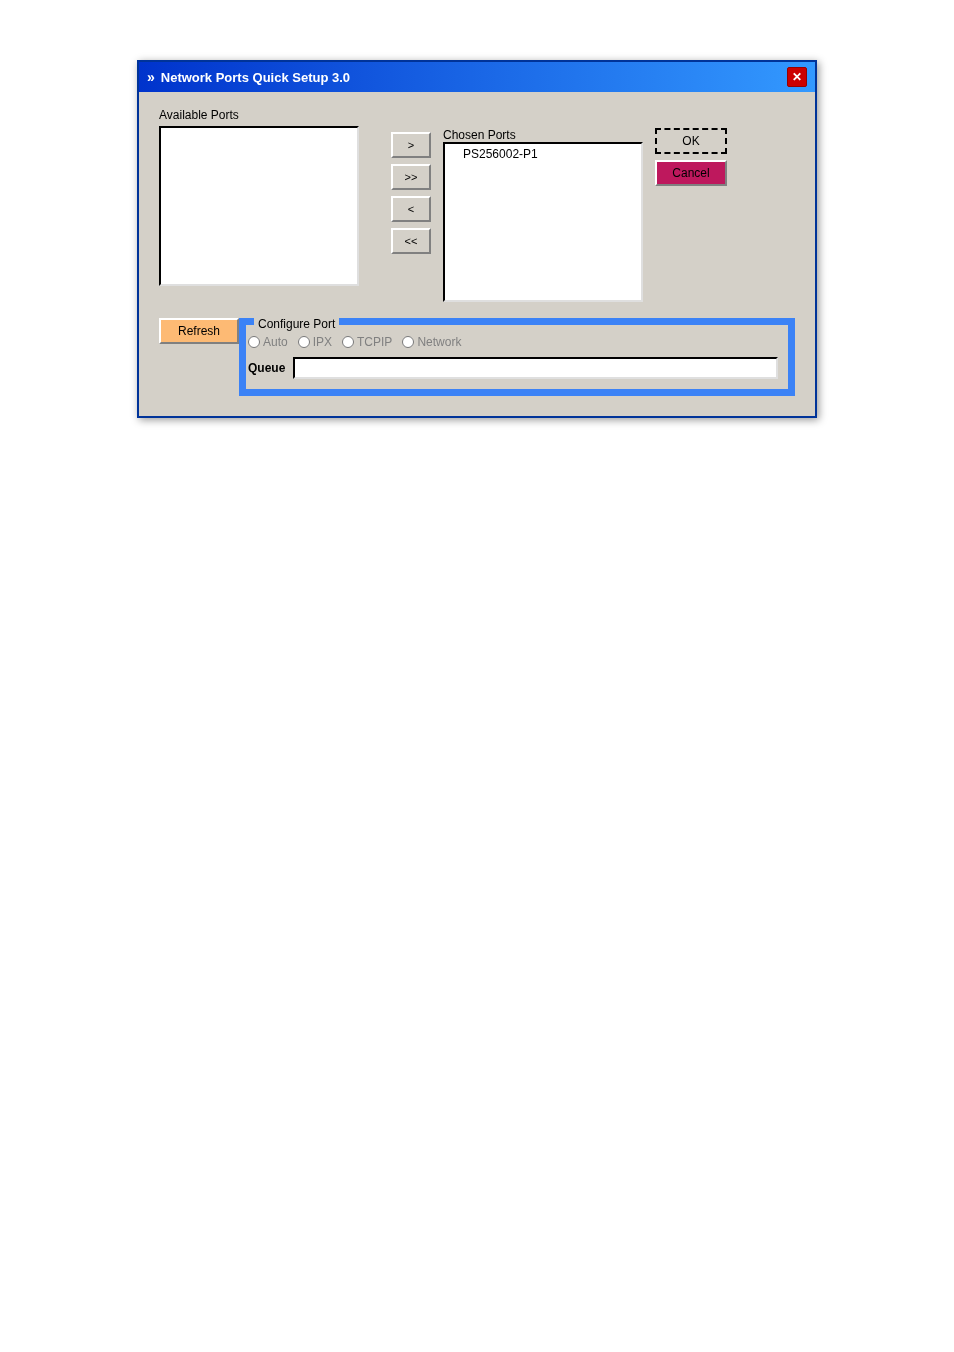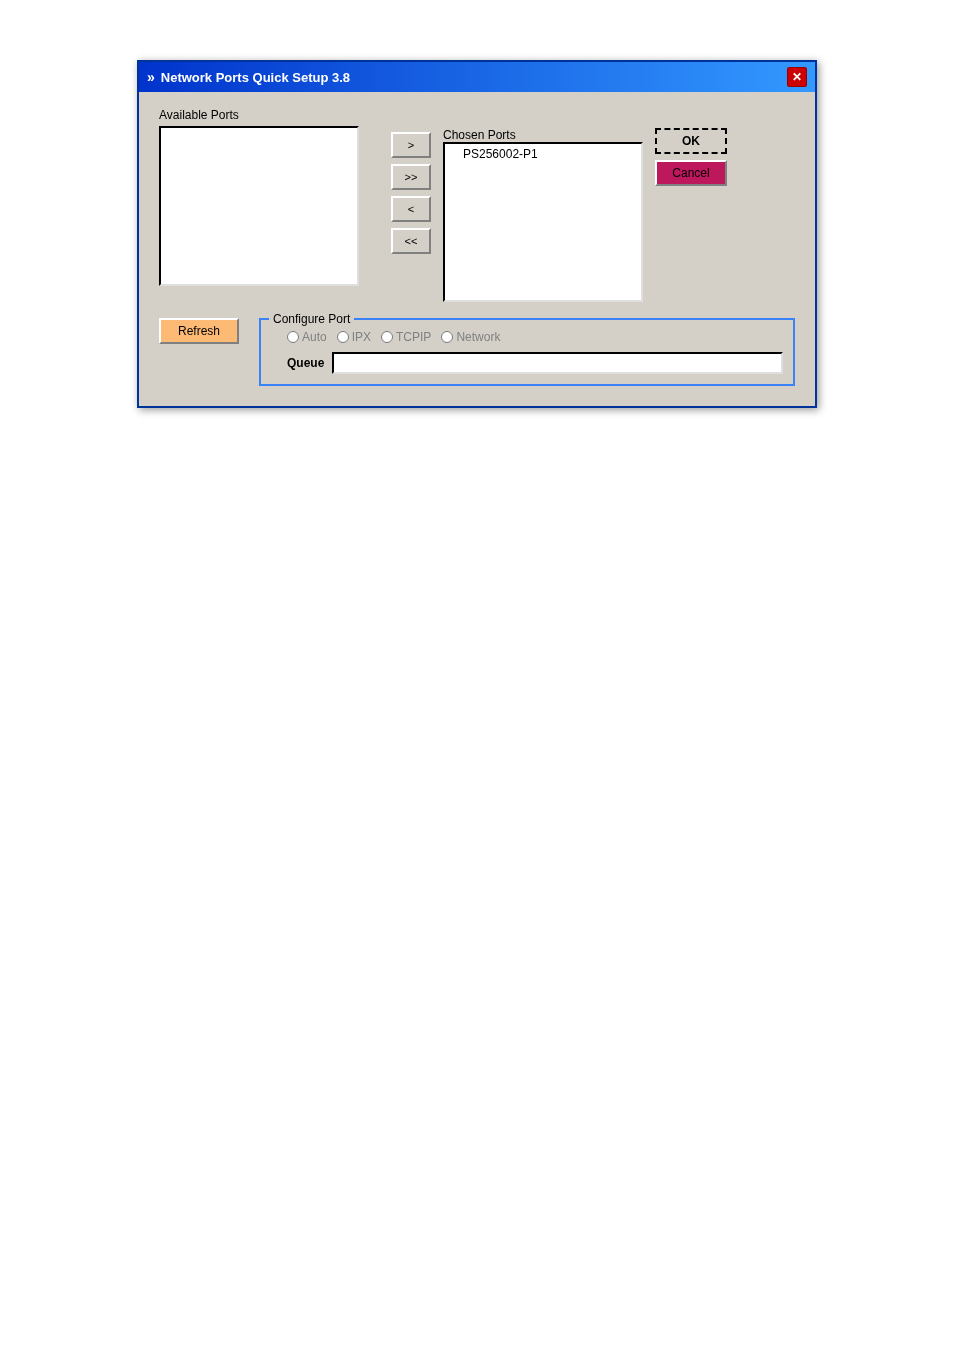--- a/index.html
+++ b/index.html
@@ -163,21 +163,20 @@
       display: flex;
       align-items: center;
       justify-content: center;
       color: #000;
     }
 
     .ok-btn {
       border: 2px dashed #000;
       outline: 1px solid #d4d0c8;
       background: #d4d0c8;
-      font-weight: bold;
     }
 
     .right-with-buttons {
       display: flex;
       align-items: flex-start;
       margin-top: 20px;
     }
 
     .bottom-section {
       display: flex;
@@ -197,23 +196,22 @@
       cursor: pointer;
       font-size: 12px;
       display: flex;
       align-items: center;
       justify-content: center;
       color: #000;
     }
 
     .configure-port-group {
       flex: 1;
-      margin-left: 20px;
-      border: 2px solid #3b82f6;
-      padding: 6px 10px 10px 26px;
+      border: 7px solid #3b82f6;
+      padding: 6px 10px 10px 2px;
       position: relative;
     }
 
     .group-legend {
       position: absolute;
       top: -8px;
       left: 8px;
       background: #d4d0c8;
       padding: 0 4px;
       font-size: 12px;
@@ -270,21 +268,21 @@
     }
   </style>
 </head>
 <body>
 
 <div class="window">
 
   <div class="title-bar">
     <div class="title-bar-left">
       <span class="title-icon">»</span>
-      <span>Network Ports Quick Setup 3.8</span>
+      <span>Network Ports Quick Setup 3.0</span>
     </div>
     <button class="close-btn">✕</button>
   </div>
 
   <div class="window-body">
 
     <div class="main-content">
       <div class="left-section">
         <span class="section-label">Available Ports</span>
         <div class="listbox"></div>

